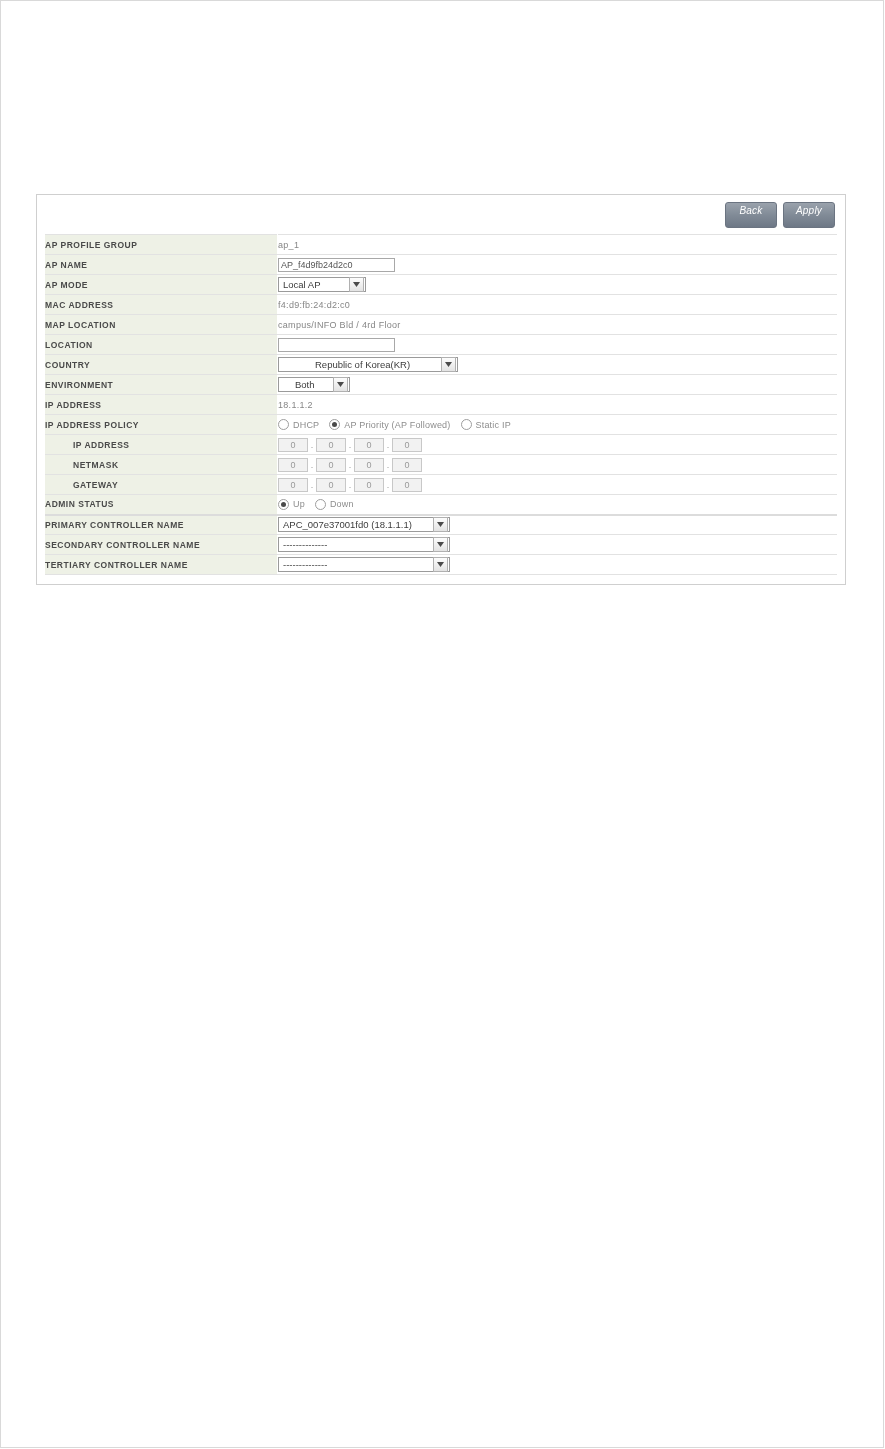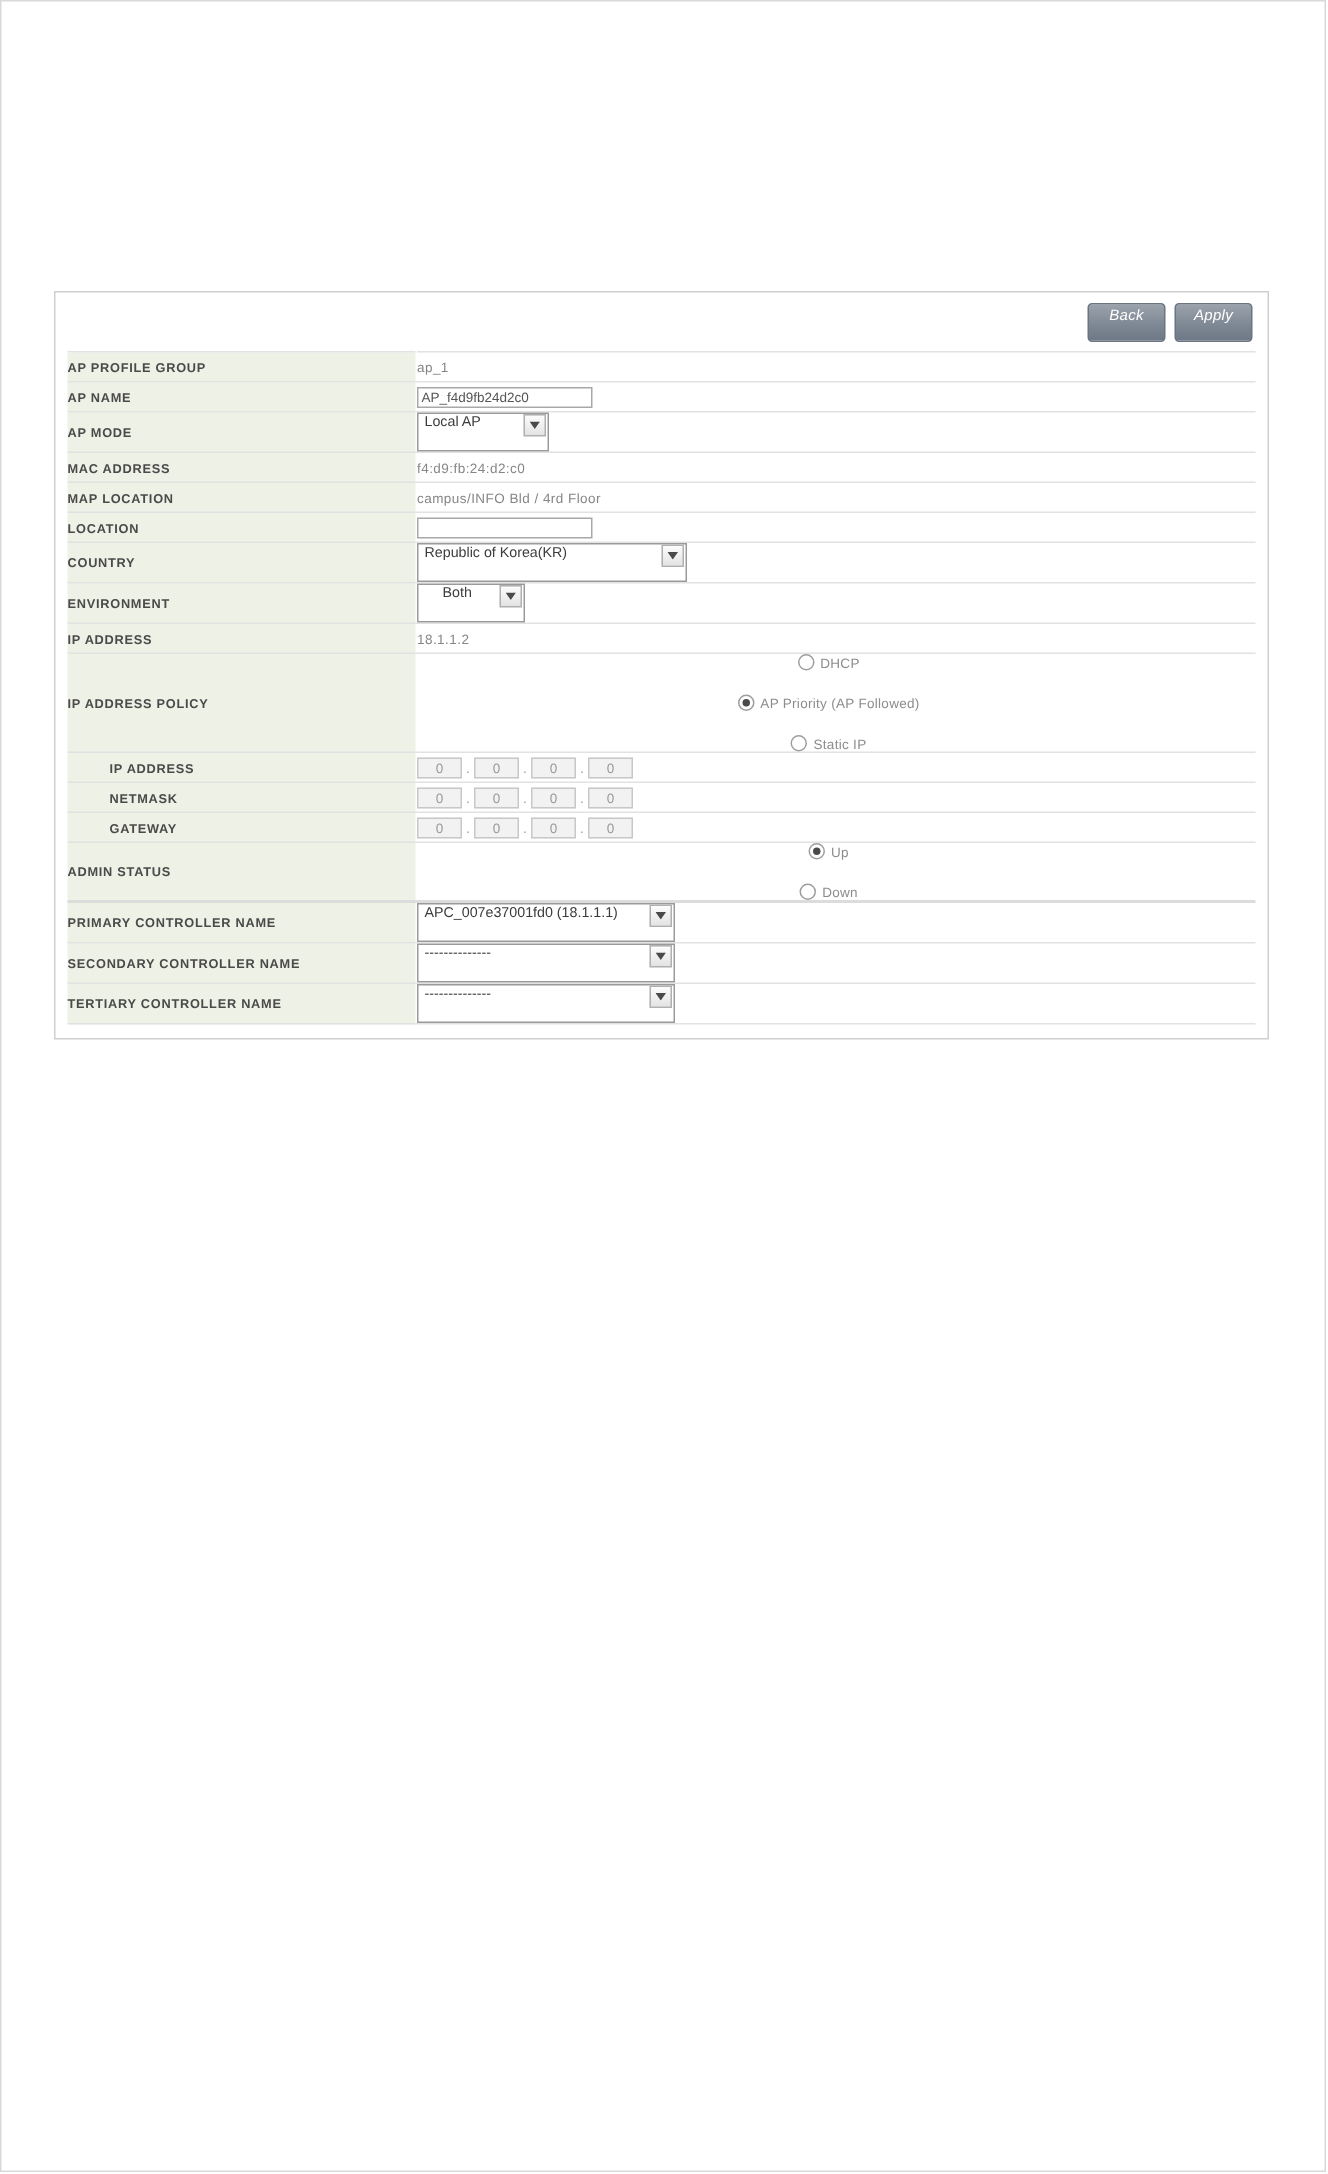--- a/index.html
+++ b/index.html
@@ -133,22 +133,22 @@
     width: 8px;
     text-align: center;
     color: #999999;
     font-size: 9px;
     vertical-align: middle;
   }
 
   
   .sel {
     display: inline-flex;
-    align-items: flex-start;
-    height: 26px;
+    align-items: center;
+    height: 15px;
     border: 1px solid #9a9a9a;
     background: #ffffff;
     box-sizing: border-box;
     vertical-align: middle;
     cursor: pointer;
   }
   .sel .sel-text {
     font-size: 9.5px;
     color: #3c3c3c;
     padding: 0 4px;
@@ -163,26 +163,26 @@
     margin: 0 1px 0 0;
     border: 1px solid #b0b0b0;
     background: linear-gradient(to bottom, #fdfdfd, #e3e3e3);
     display: flex;
     align-items: center;
     justify-content: center;
     flex: 0 0 auto;
   }
   .sel .sel-arrow svg { display: block; }
   .sel.w-apmode   { width: 88px; }
-  .sel.w-country  { width: 180px; }
+  .sel.w-country  { width: 180px; padding-left: 32px; }
   .sel.w-env      { width: 72px; padding-left: 12px; }
   .sel.w-ctrl     { width: 172px; }
 
   
-  .radio-group { display: flex; align-items: center; gap: 16px; flex-direction: column; }
+  .radio-group { display: flex; align-items: center; gap: 0; }
   .radio-item { display: inline-flex; align-items: center; gap: 4px; margin-right: 10px; }
   .radio {
     width: 11px;
     height: 11px;
     border-radius: 50%;
     border: 1px solid #9e9e9e;
     background: #ffffff;
     box-sizing: border-box;
     position: relative;
     display: inline-block;

